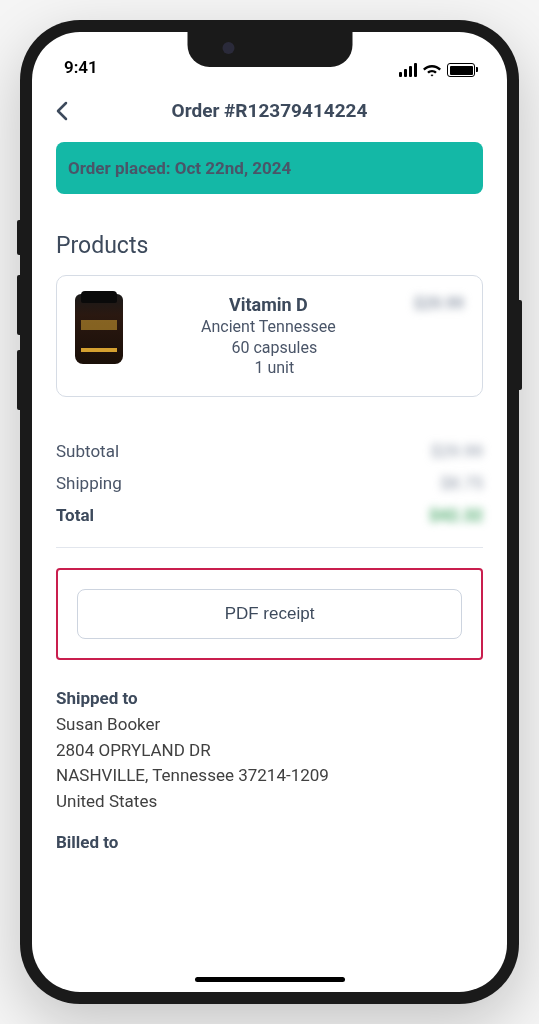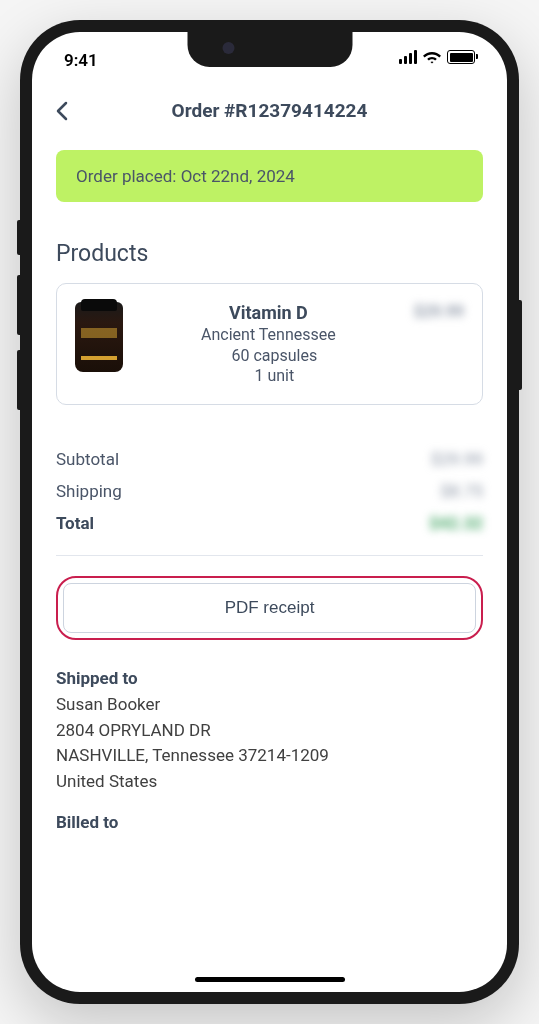--- a/index.html
+++ b/index.html
@@ -93,21 +93,21 @@
       left: 35px;
       width: 12px;
       height: 12px;
       background: #2a2a3a;
       border-radius: 50%;
     }
     
     .status-bar {
       display: flex;
       justify-content: space-between;
-      align-items: flex-start;
+      align-items: flex-end;
       padding: 18px 32px 10px;
       height: 55px;
     }
     
     .status-time {
       font-size: 17px;
       font-weight: 600;
       color: #000;
     }
     
@@ -156,21 +156,21 @@
       top: 3px;
       width: 2px;
       height: 5px;
       background: #000;
       border-radius: 0 1px 1px 0;
     }
     
     .nav-header {
       display: flex;
       align-items: center;
-      padding: 12px 20px 28px;
+      padding: 12px 20px 20px;
       position: relative;
     }
     
     .back-button {
       position: absolute;
       left: 24px;
       width: 18px;
       height: 18px;
       display: flex;
       align-items: center;
@@ -184,26 +184,27 @@
       font-weight: 700;
       color: #3d4a5c;
     }
     
     .content {
       padding: 0 24px 30px;
       overflow-y: auto;
     }
     
     .order-placed-banner {
-      background: #bef264;
+      background: #14b8a6;
       border-radius: 8px;
-      padding: 16px 20px;
+      padding: 16px 12px;
       font-size: 17px;
       color: #4a5568;
       margin-bottom: 38px;
+      font-weight: bold;
     }
     
     .section-heading {
       font-size: 23px;
       font-weight: 400;
       color: #3d4a5c;
       margin-bottom: 16px;
     }
     
     .product-card {
@@ -310,22 +311,22 @@
     }
     
     .divider {
       border: none;
       border-top: 1px solid #e2e6ed;
       margin: 16px 0 20px;
     }
     
     .pdf-button-wrapper {
       border: 2.5px solid #c91e4e;
-      border-radius: 20px;
-      padding: 5px;
+      border-radius: 4px;
+      padding: 19px;
       margin-bottom: 28px;
     }
     
     .pdf-button {
       width: 100%;
       padding: 14px;
       border: 1px solid #cdd4df;
       border-radius: 8px;
       background: #fff;
       font-size: 17px;

